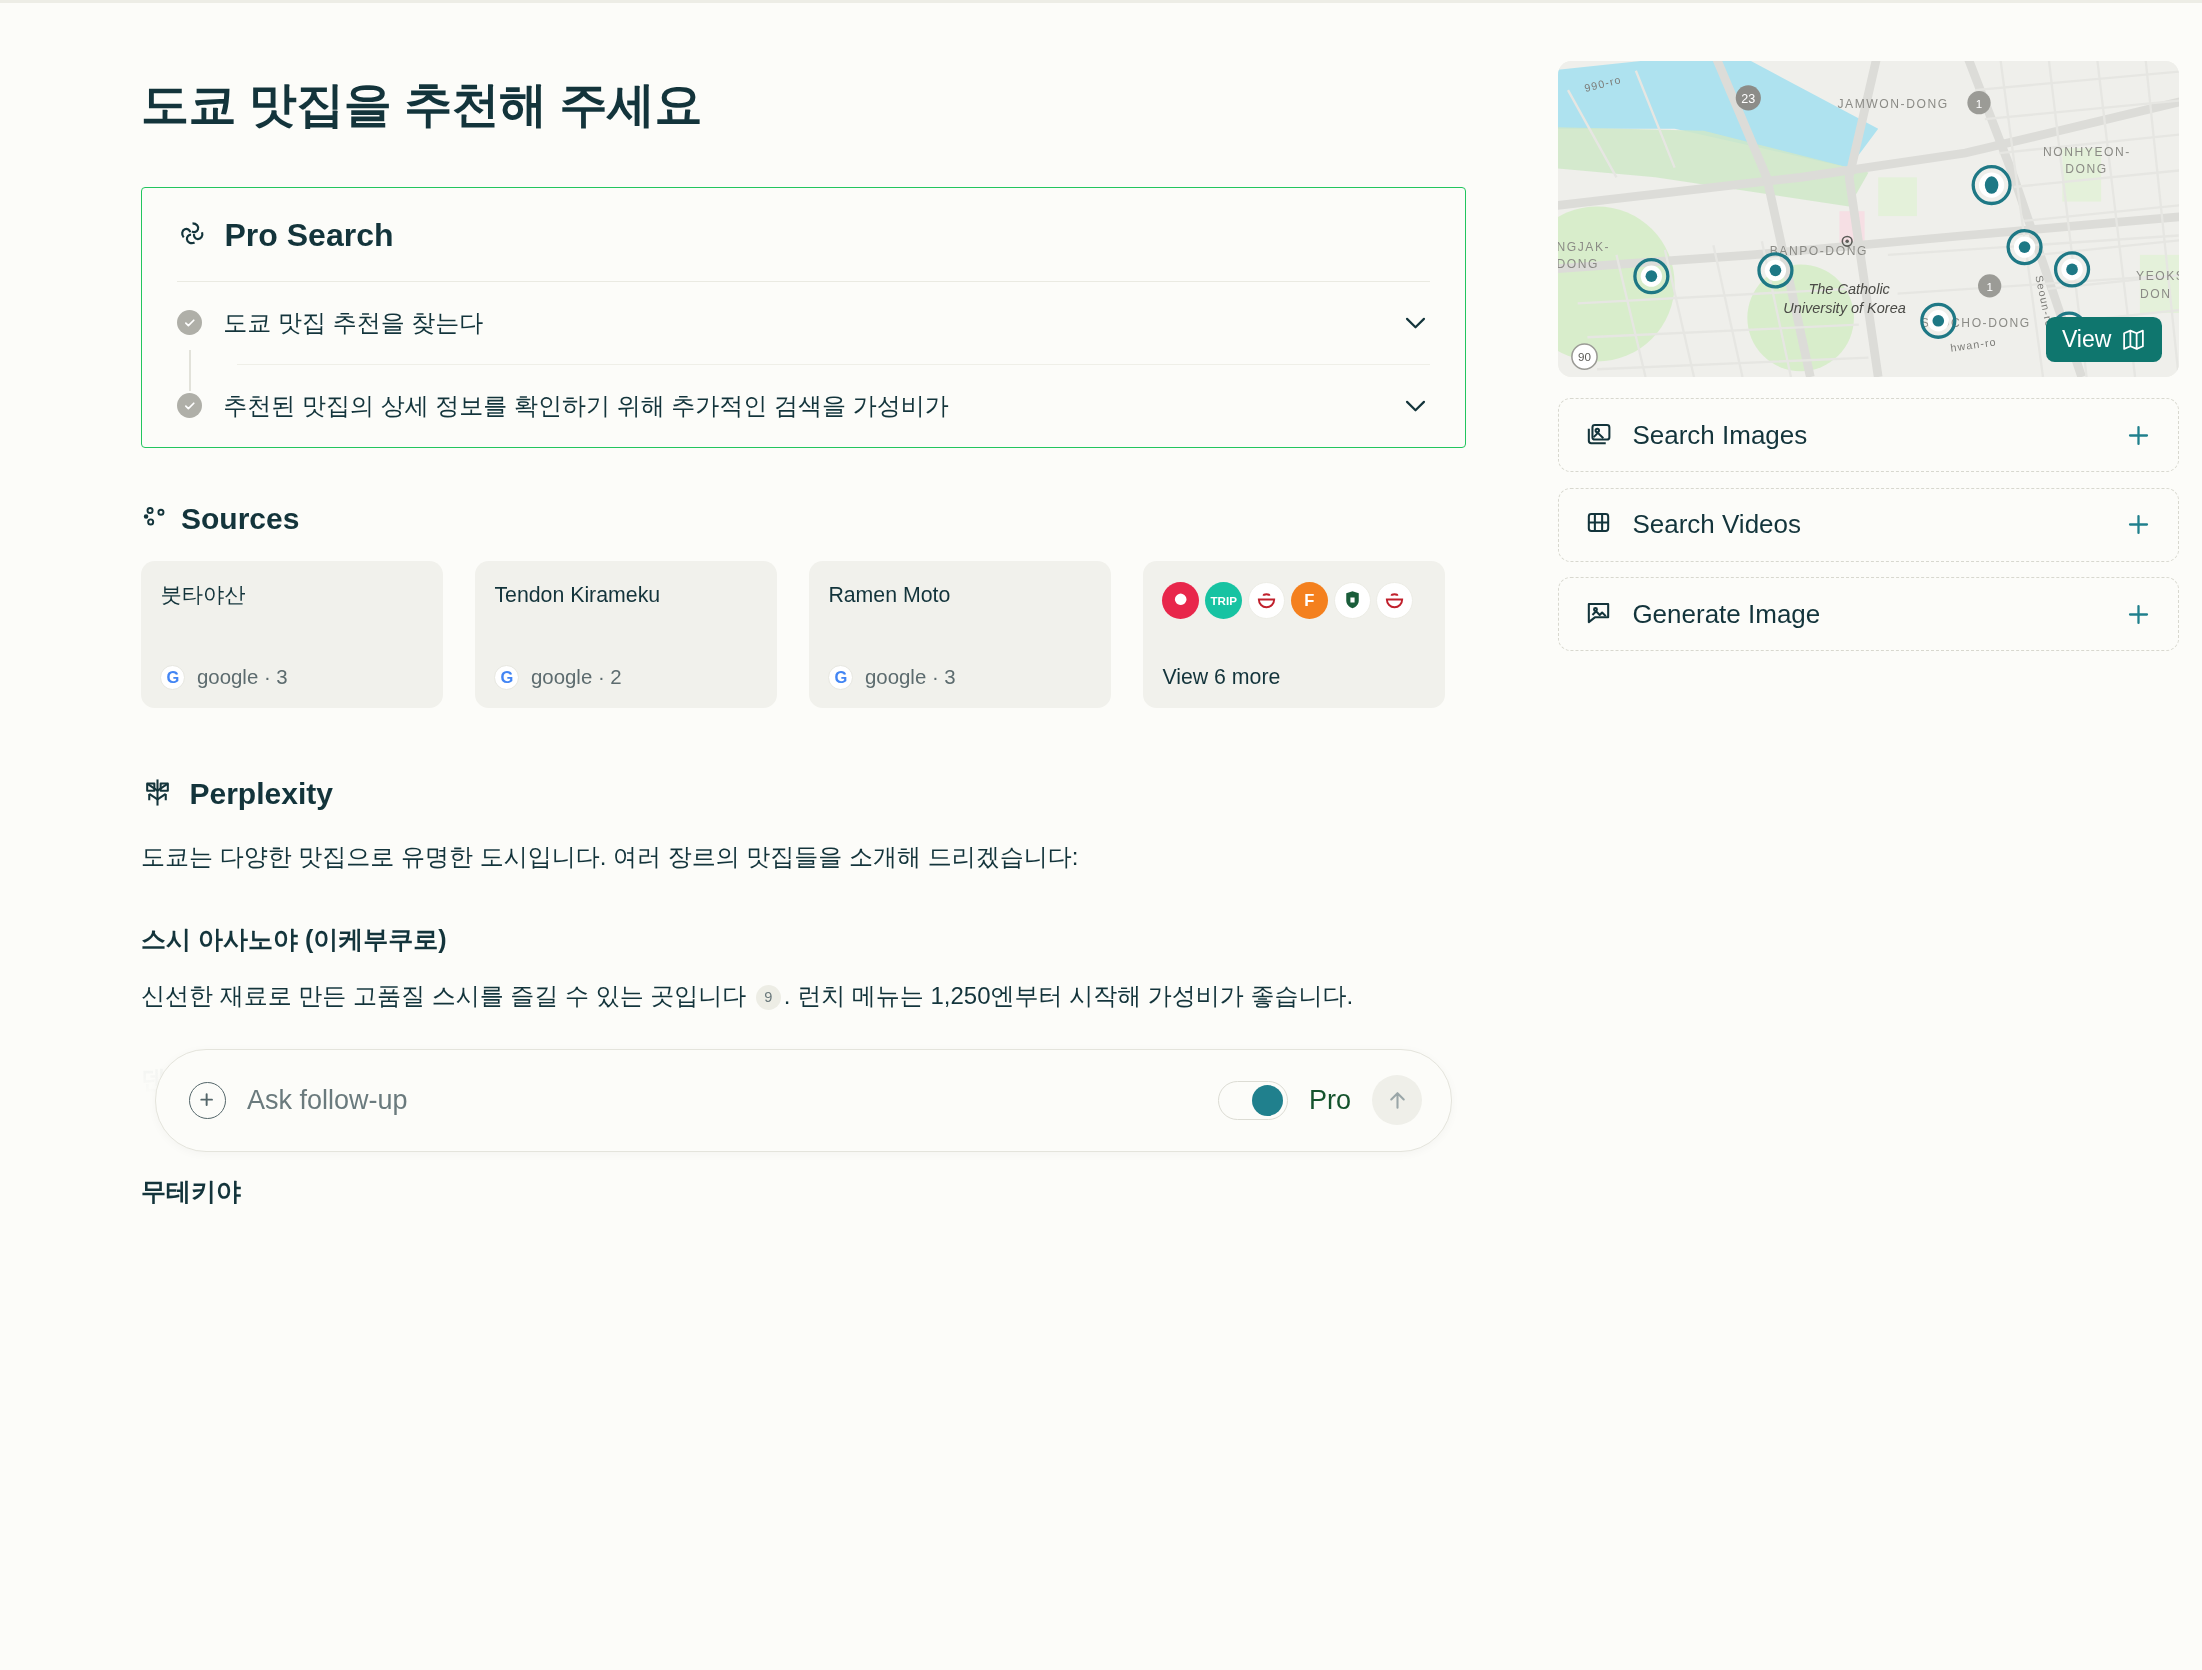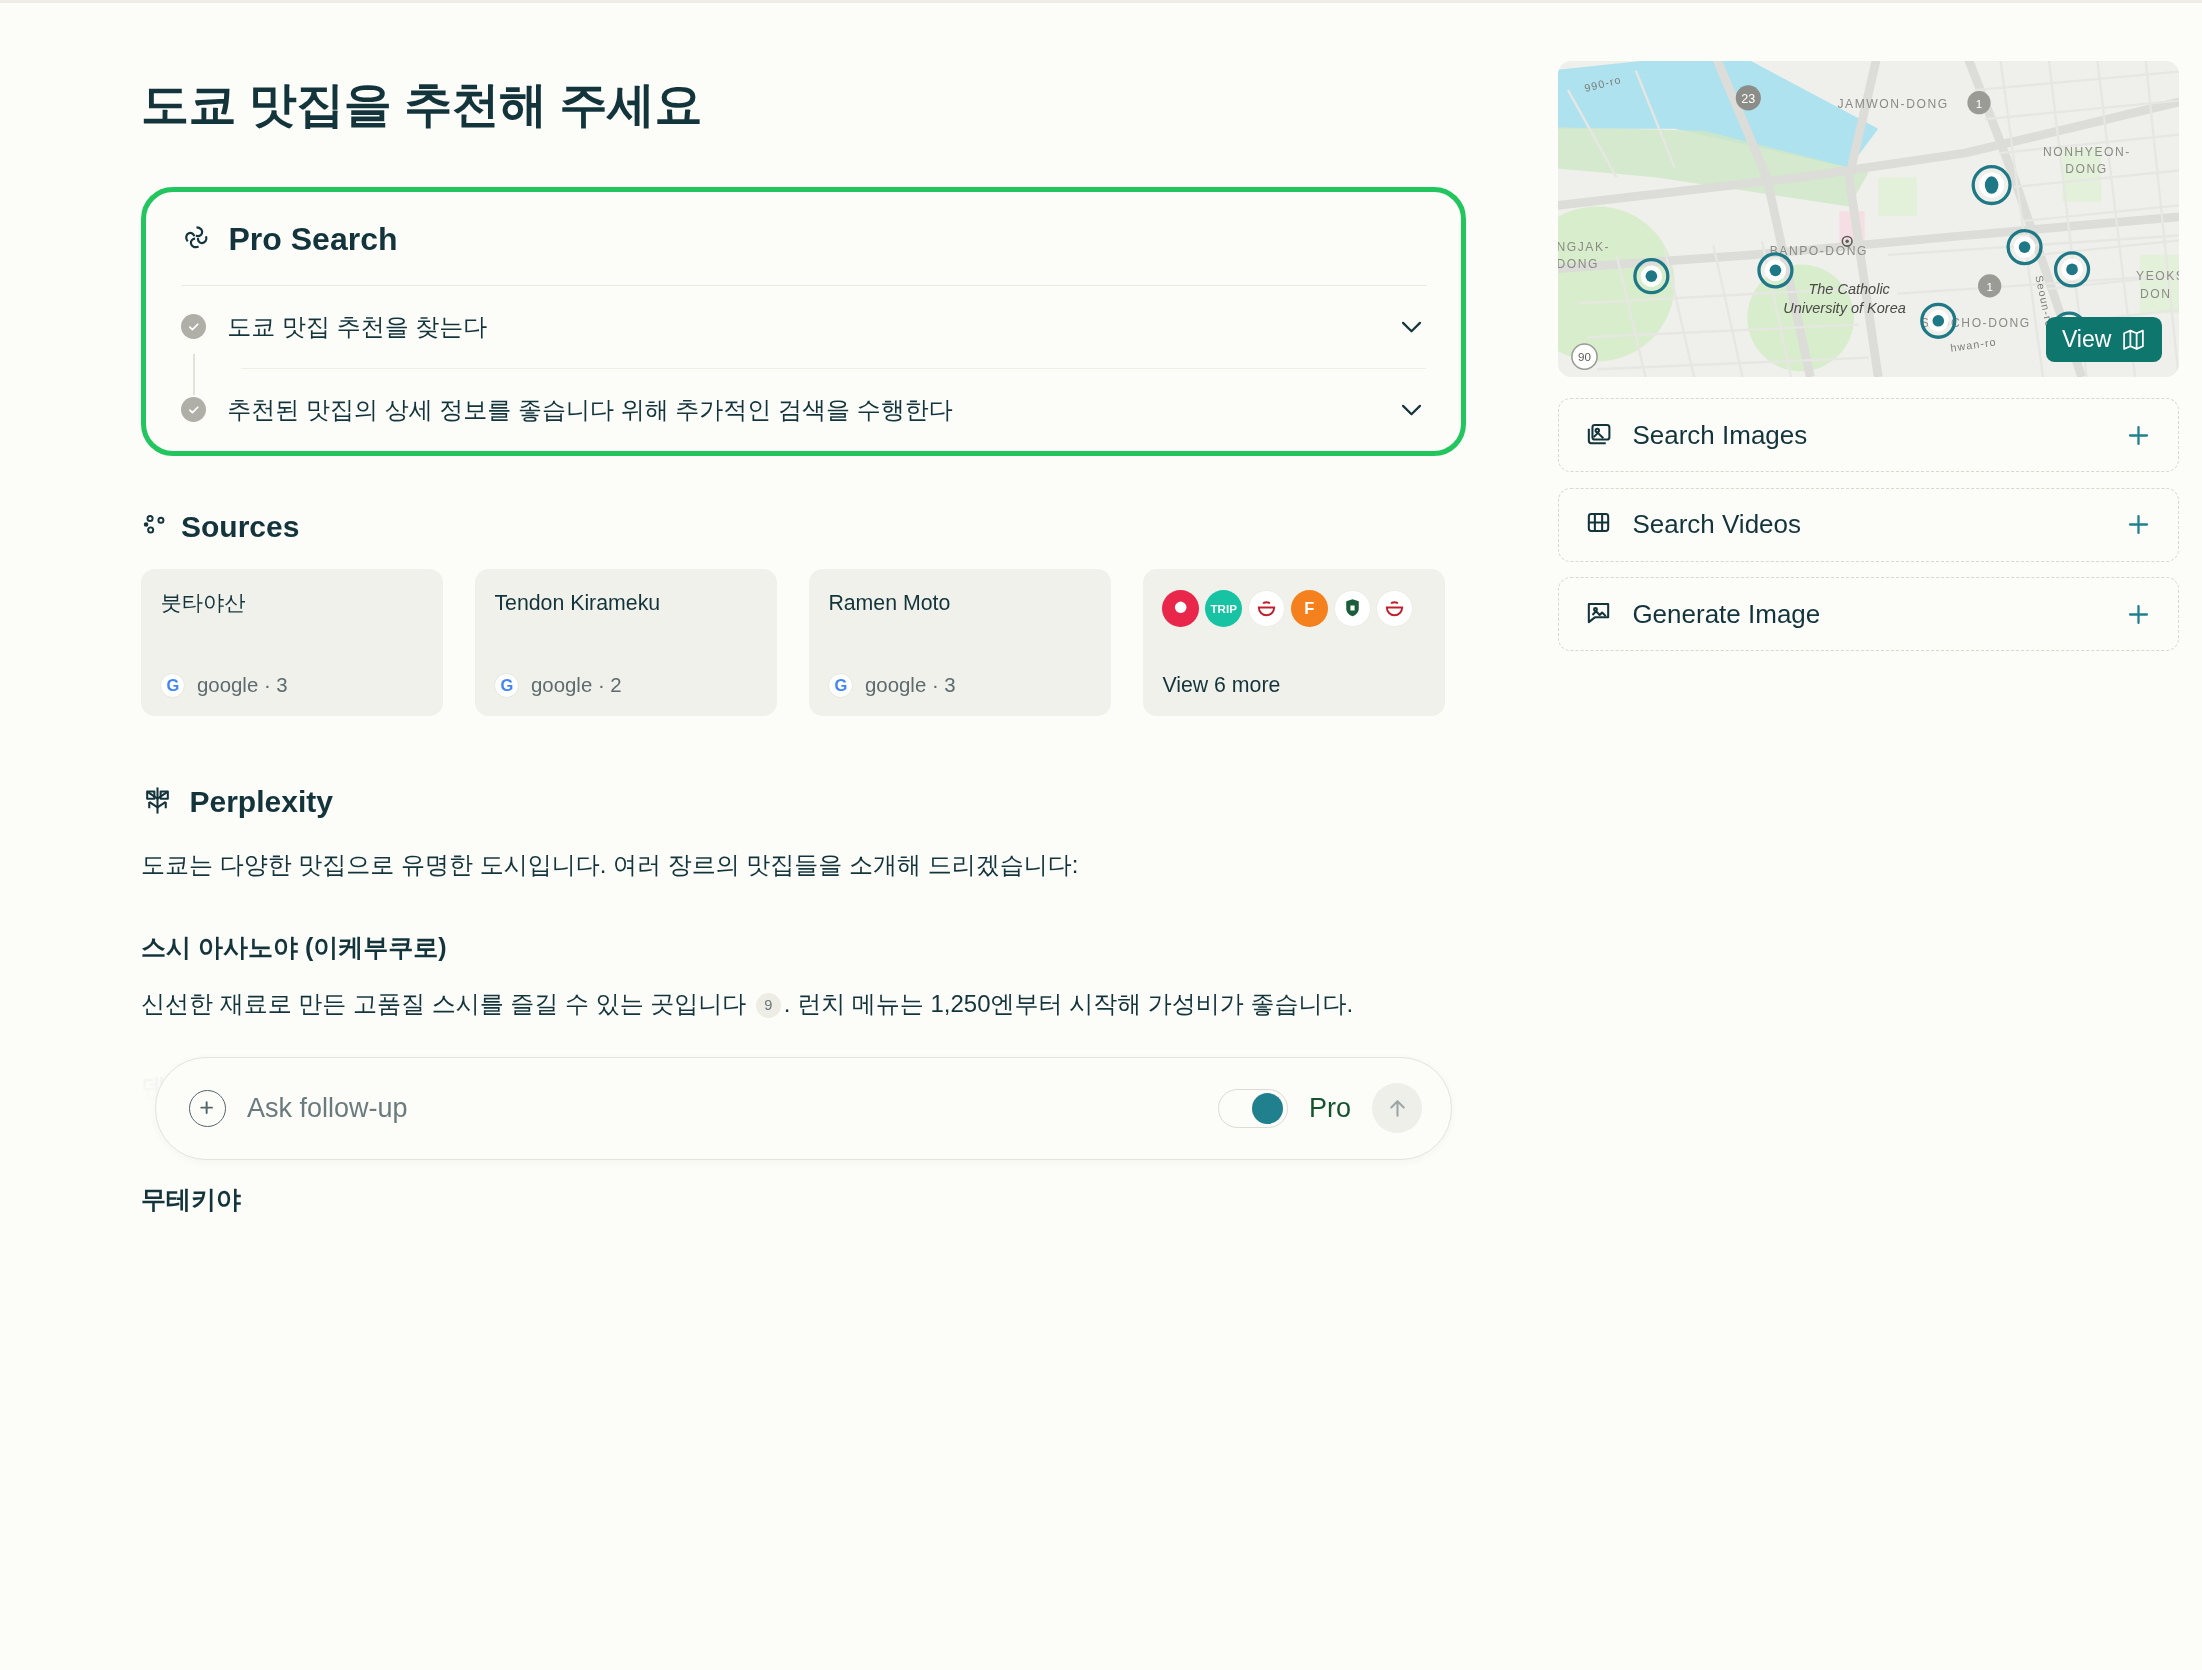--- a/index.html
+++ b/index.html
@@ -20,22 +20,22 @@
 
   
   .page-title {
     font-size:48px; font-weight:700; letter-spacing:-0.5px;
     color:#13343B; margin:76px 0 0 0; line-height:1.2;
   }
 
   
   .pro-card {
     margin-top:53px;
-    border:5px solid #22c55e;
-    border-radius:32px;
+    border:1px solid #22c55e;
+    border-radius:4px;
     background:#FCFCF9;
   }
   .pro-head { display:flex; align-items:center; gap:16.5px; padding:29px 35px 27px 35px; }
   .pro-head .title { font-size:32px; font-weight:600; color:#13343B; }
   .pro-divider { height:1px; background:#EAEAE2; margin:0 35px; }
   .pro-step {
     display:flex; align-items:center; gap:21.3px;
     padding:25px 35px 25px 35px; position:relative;
   }
   .pro-step .label { font-size:24px; color:#13343B; flex:1; }
@@ -186,21 +186,21 @@
       </div>
 
       <div class="step-sep"></div>
 
       <div class="pro-step">
         <span class="step-check">
           <svg viewBox="0 0 24 24" fill="none" stroke="#FFFFFF" stroke-width="3" stroke-linecap="round" stroke-linejoin="round">
               <path d="M5 12.5l4.5 4.5L19 7.5"></path>
             </svg>
         </span>
-        <span class="label">추천된 맛집의 상세 정보를 좋습니다 위해 추가적인 검색을 수행한다</span>
+        <span class="label">추천된 맛집의 상세 정보를 확인하기 위해 추가적인 검색을 가성비가</span>
         <span class="chev">
           <svg viewBox="0 0 24 24" fill="none" stroke="#13343B" stroke-width="1.8" stroke-linecap="round" stroke-linejoin="round">
               <path d="M5 9l7 7 7-7"></path>
             </svg>
         </span>
       </div>
     </div>
 
     <div class="sec-head">
       <span>

